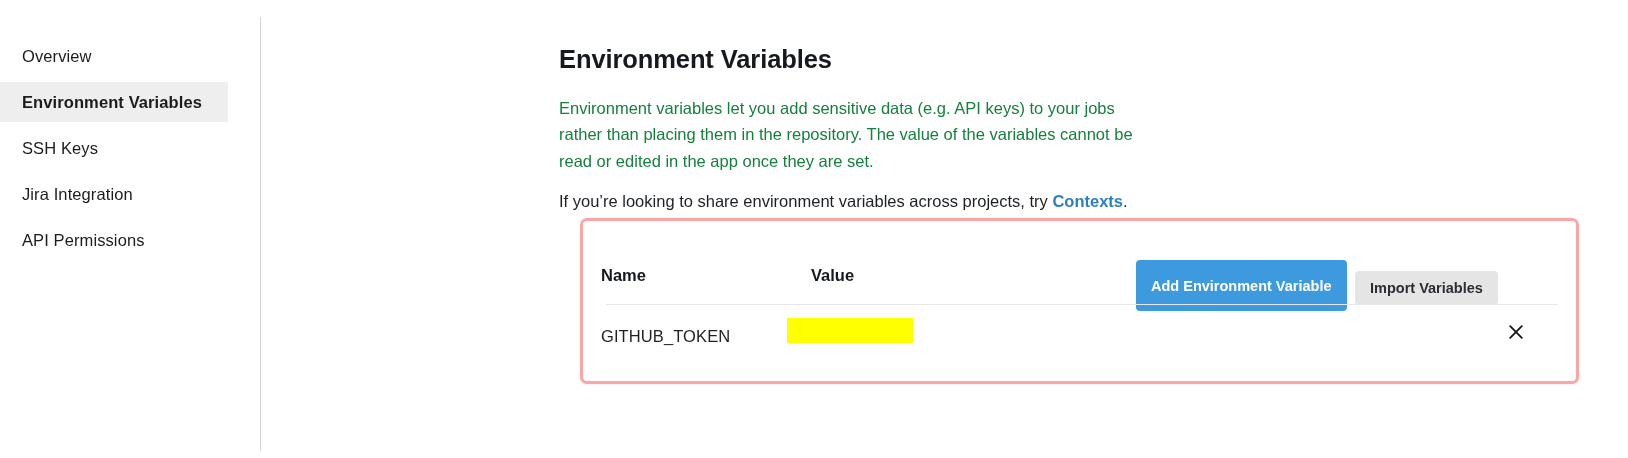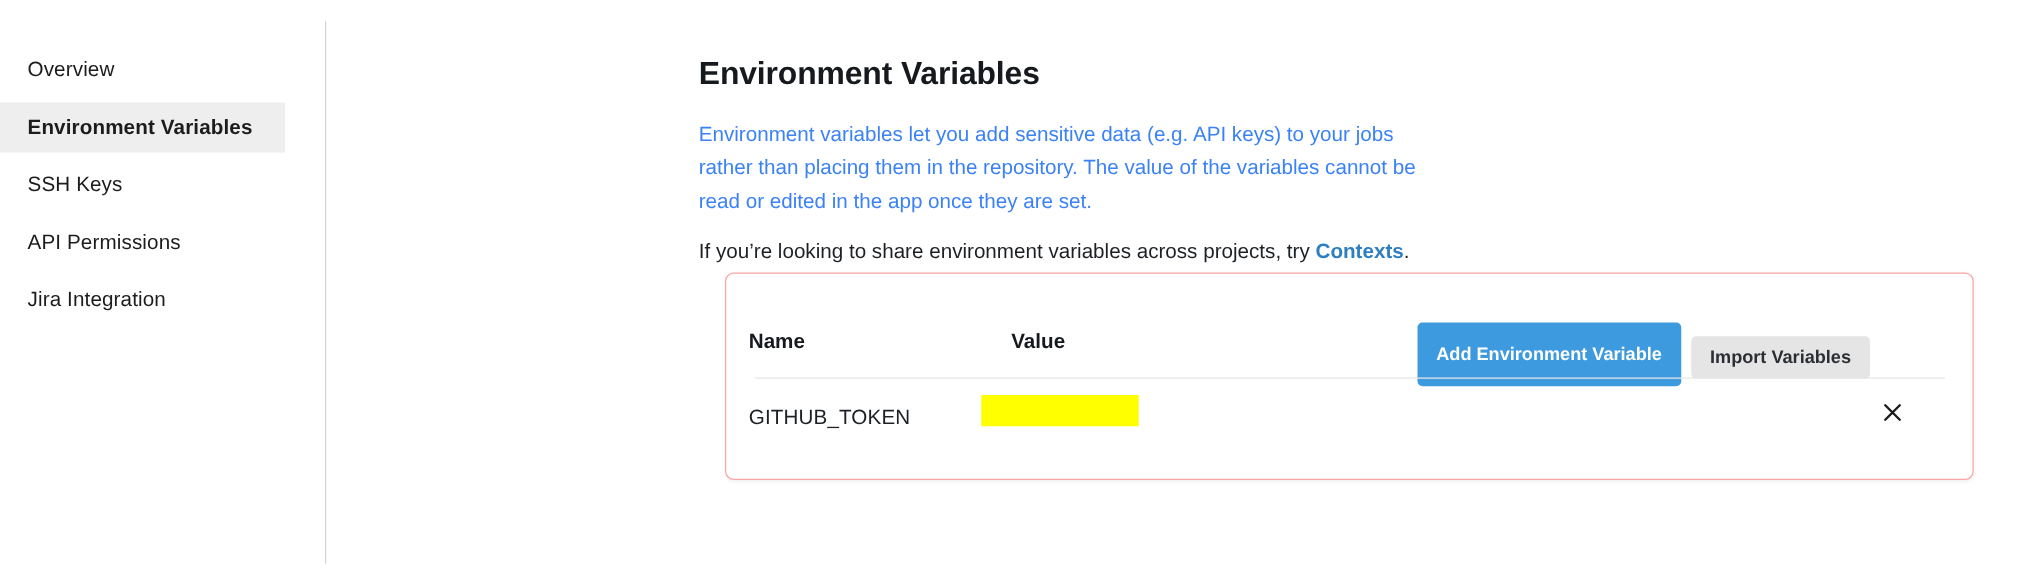--- a/index.html
+++ b/index.html
@@ -83,21 +83,21 @@
     letter-spacing: -0.1px;
     color: #16191d;
   }
   .intro {
     position: absolute;
     left: 0;
     top: 78px;
     width: 602px;
     font-size: 16.5px;
     line-height: 26.5px;
-    color: #3b82f6;
+    color: #15803d;
   }
   .subintro {
     position: absolute;
     left: 0;
     top: 171px;
     width: 700px;
     font-size: 16.5px;
     line-height: 26px;
     color: #1d2125;
     white-space: nowrap;
@@ -110,21 +110,21 @@
   }
 
   
   .card {
     position: absolute;
     left: 21px;
     top: 218px;
     width: 999px;
     height: 166px;
     background: #ffffff;
-    border: 1px solid #fca5a5;
+    border: 3px solid #fca5a5;
     border-radius: 7px;
     box-shadow: 0 1px 3px rgba(0,0,0,0.055);
     box-sizing: border-box;
   }
   .card-head {
     position: relative;
     height: 84px;
   }
   .col-name-head {
     position: absolute;
@@ -238,25 +238,25 @@
 
       <div class="sidebar-item active">
         <span>Environment Variables</span>
       </div>
 
       <div class="sidebar-item">
         <span>SSH Keys</span>
       </div>
 
       <div class="sidebar-item">
+        <span>Jira Integration</span>
+      </div>
+
+      <div class="sidebar-item">
         <span>API Permissions</span>
-      </div>
-
-      <div class="sidebar-item">
-        <span>Jira Integration</span>
       </div>
 
 
     </div>
     <div class="sidebar-divider"></div>
   </nav>
 
   <main class="main">
 
     <h1 class="page-title">Environment Variables</h1>

